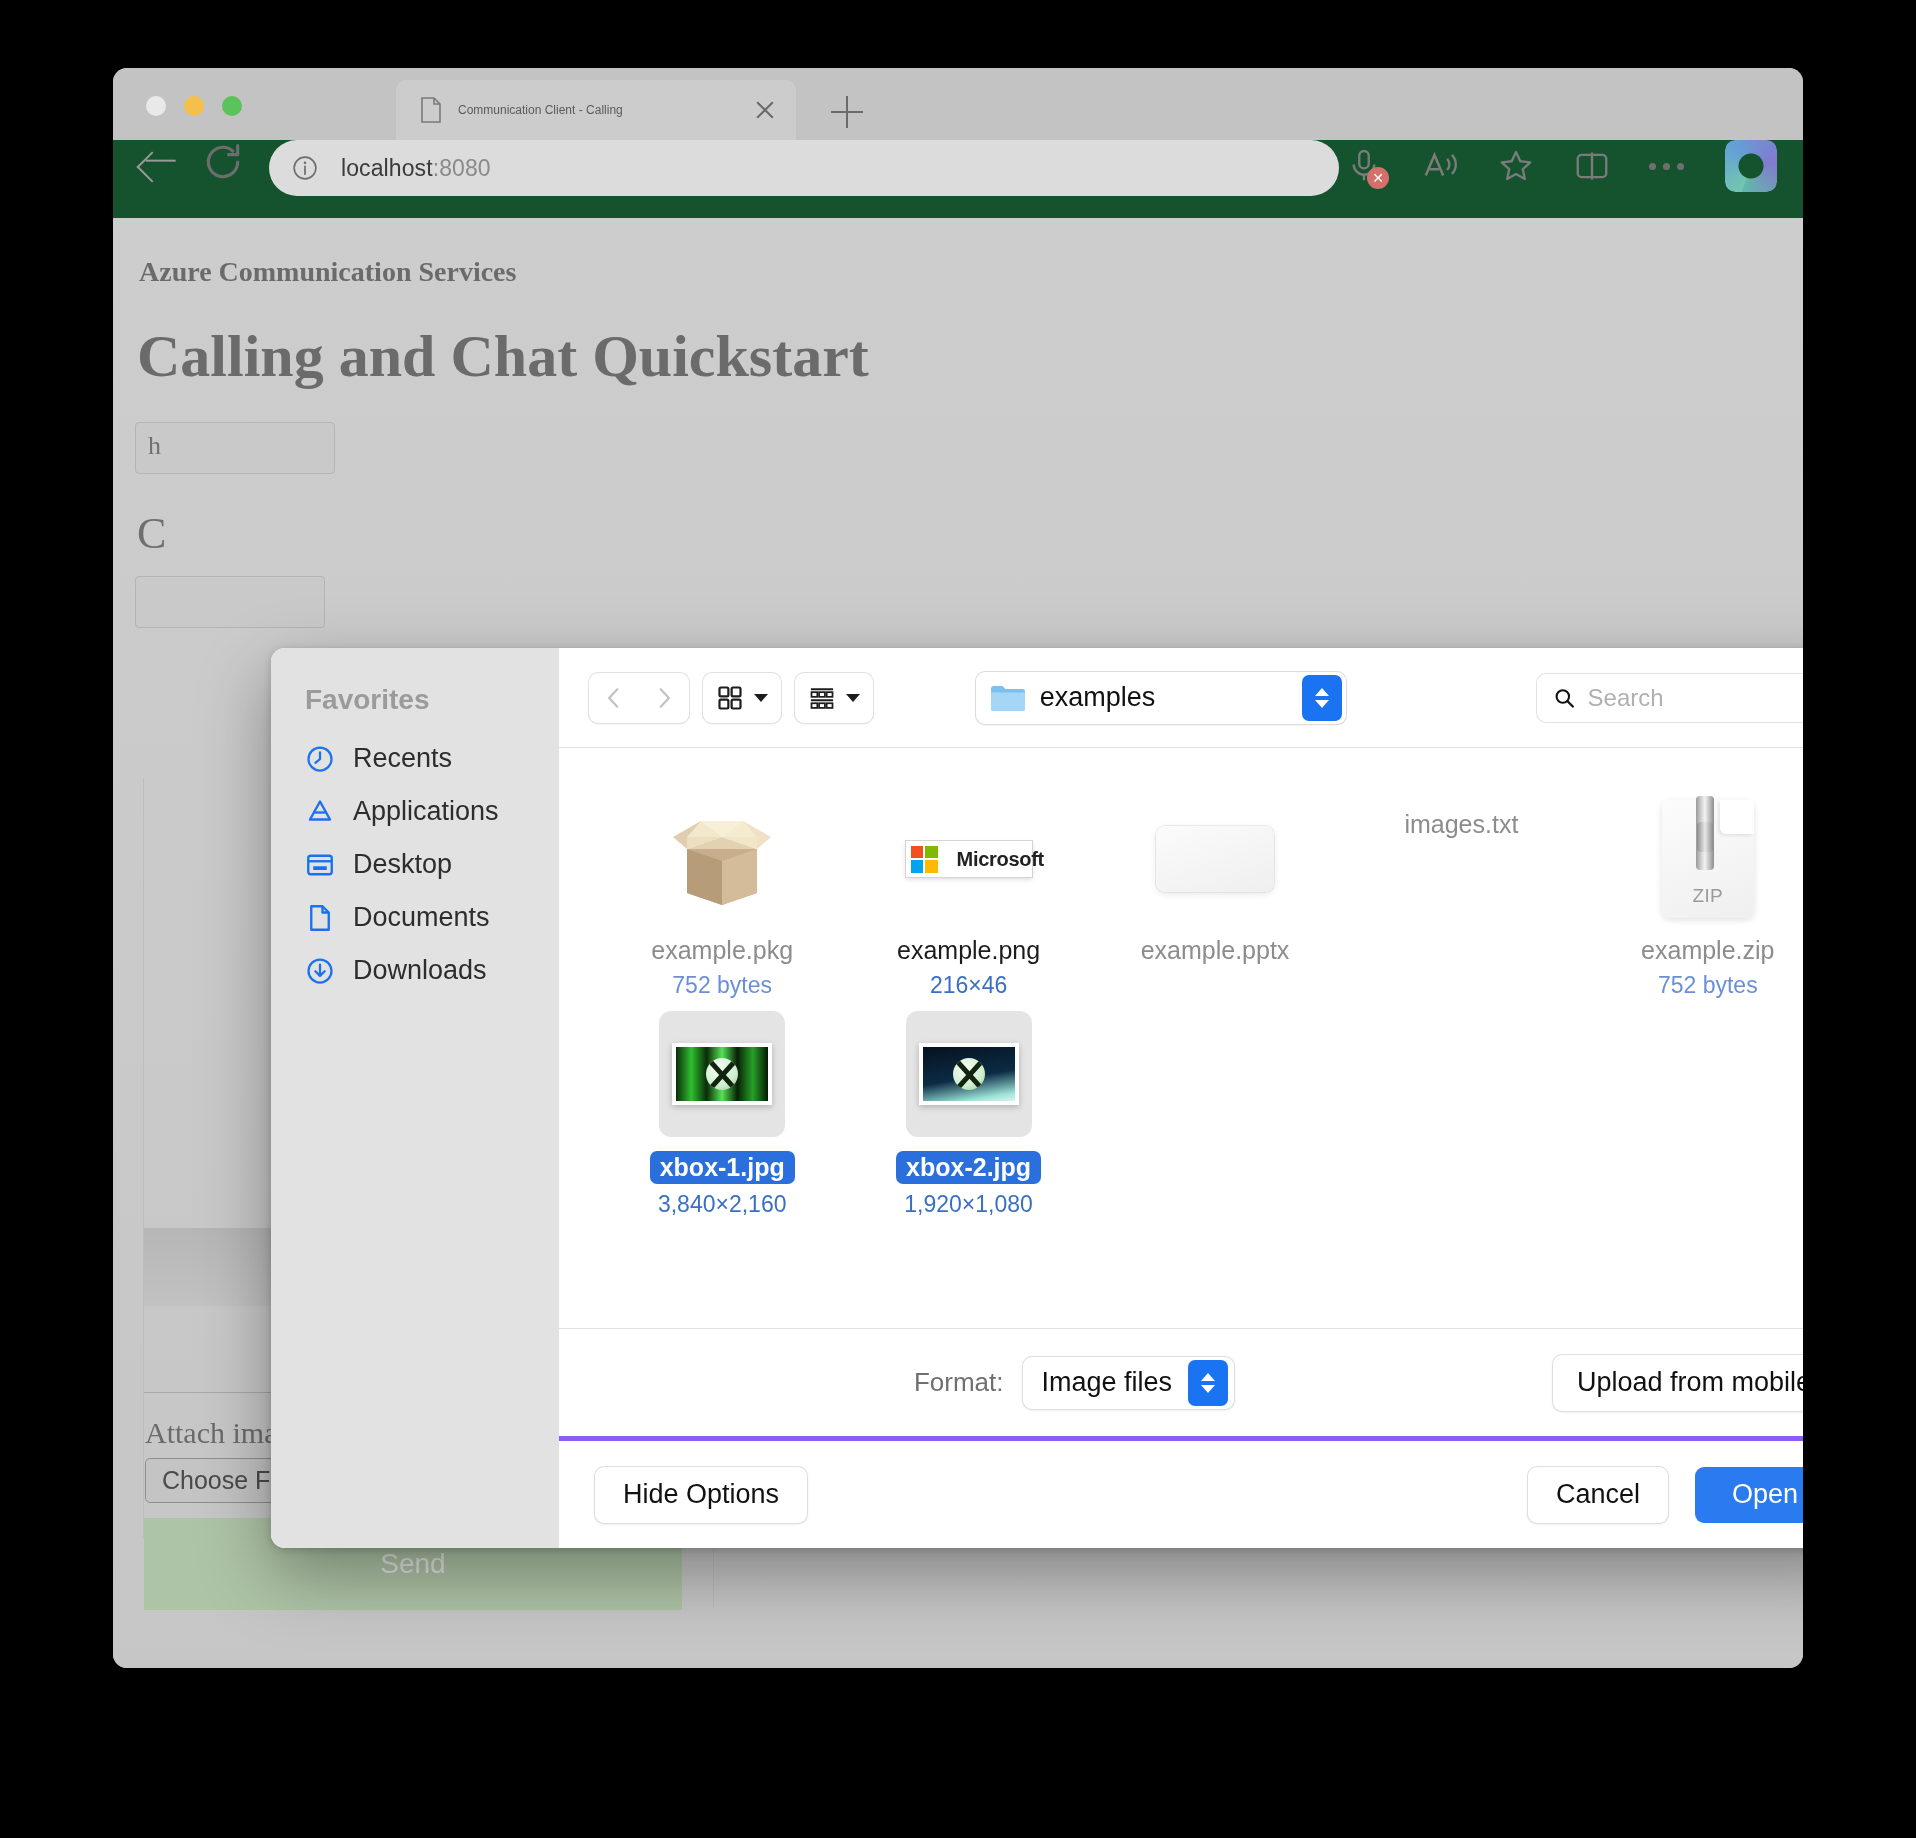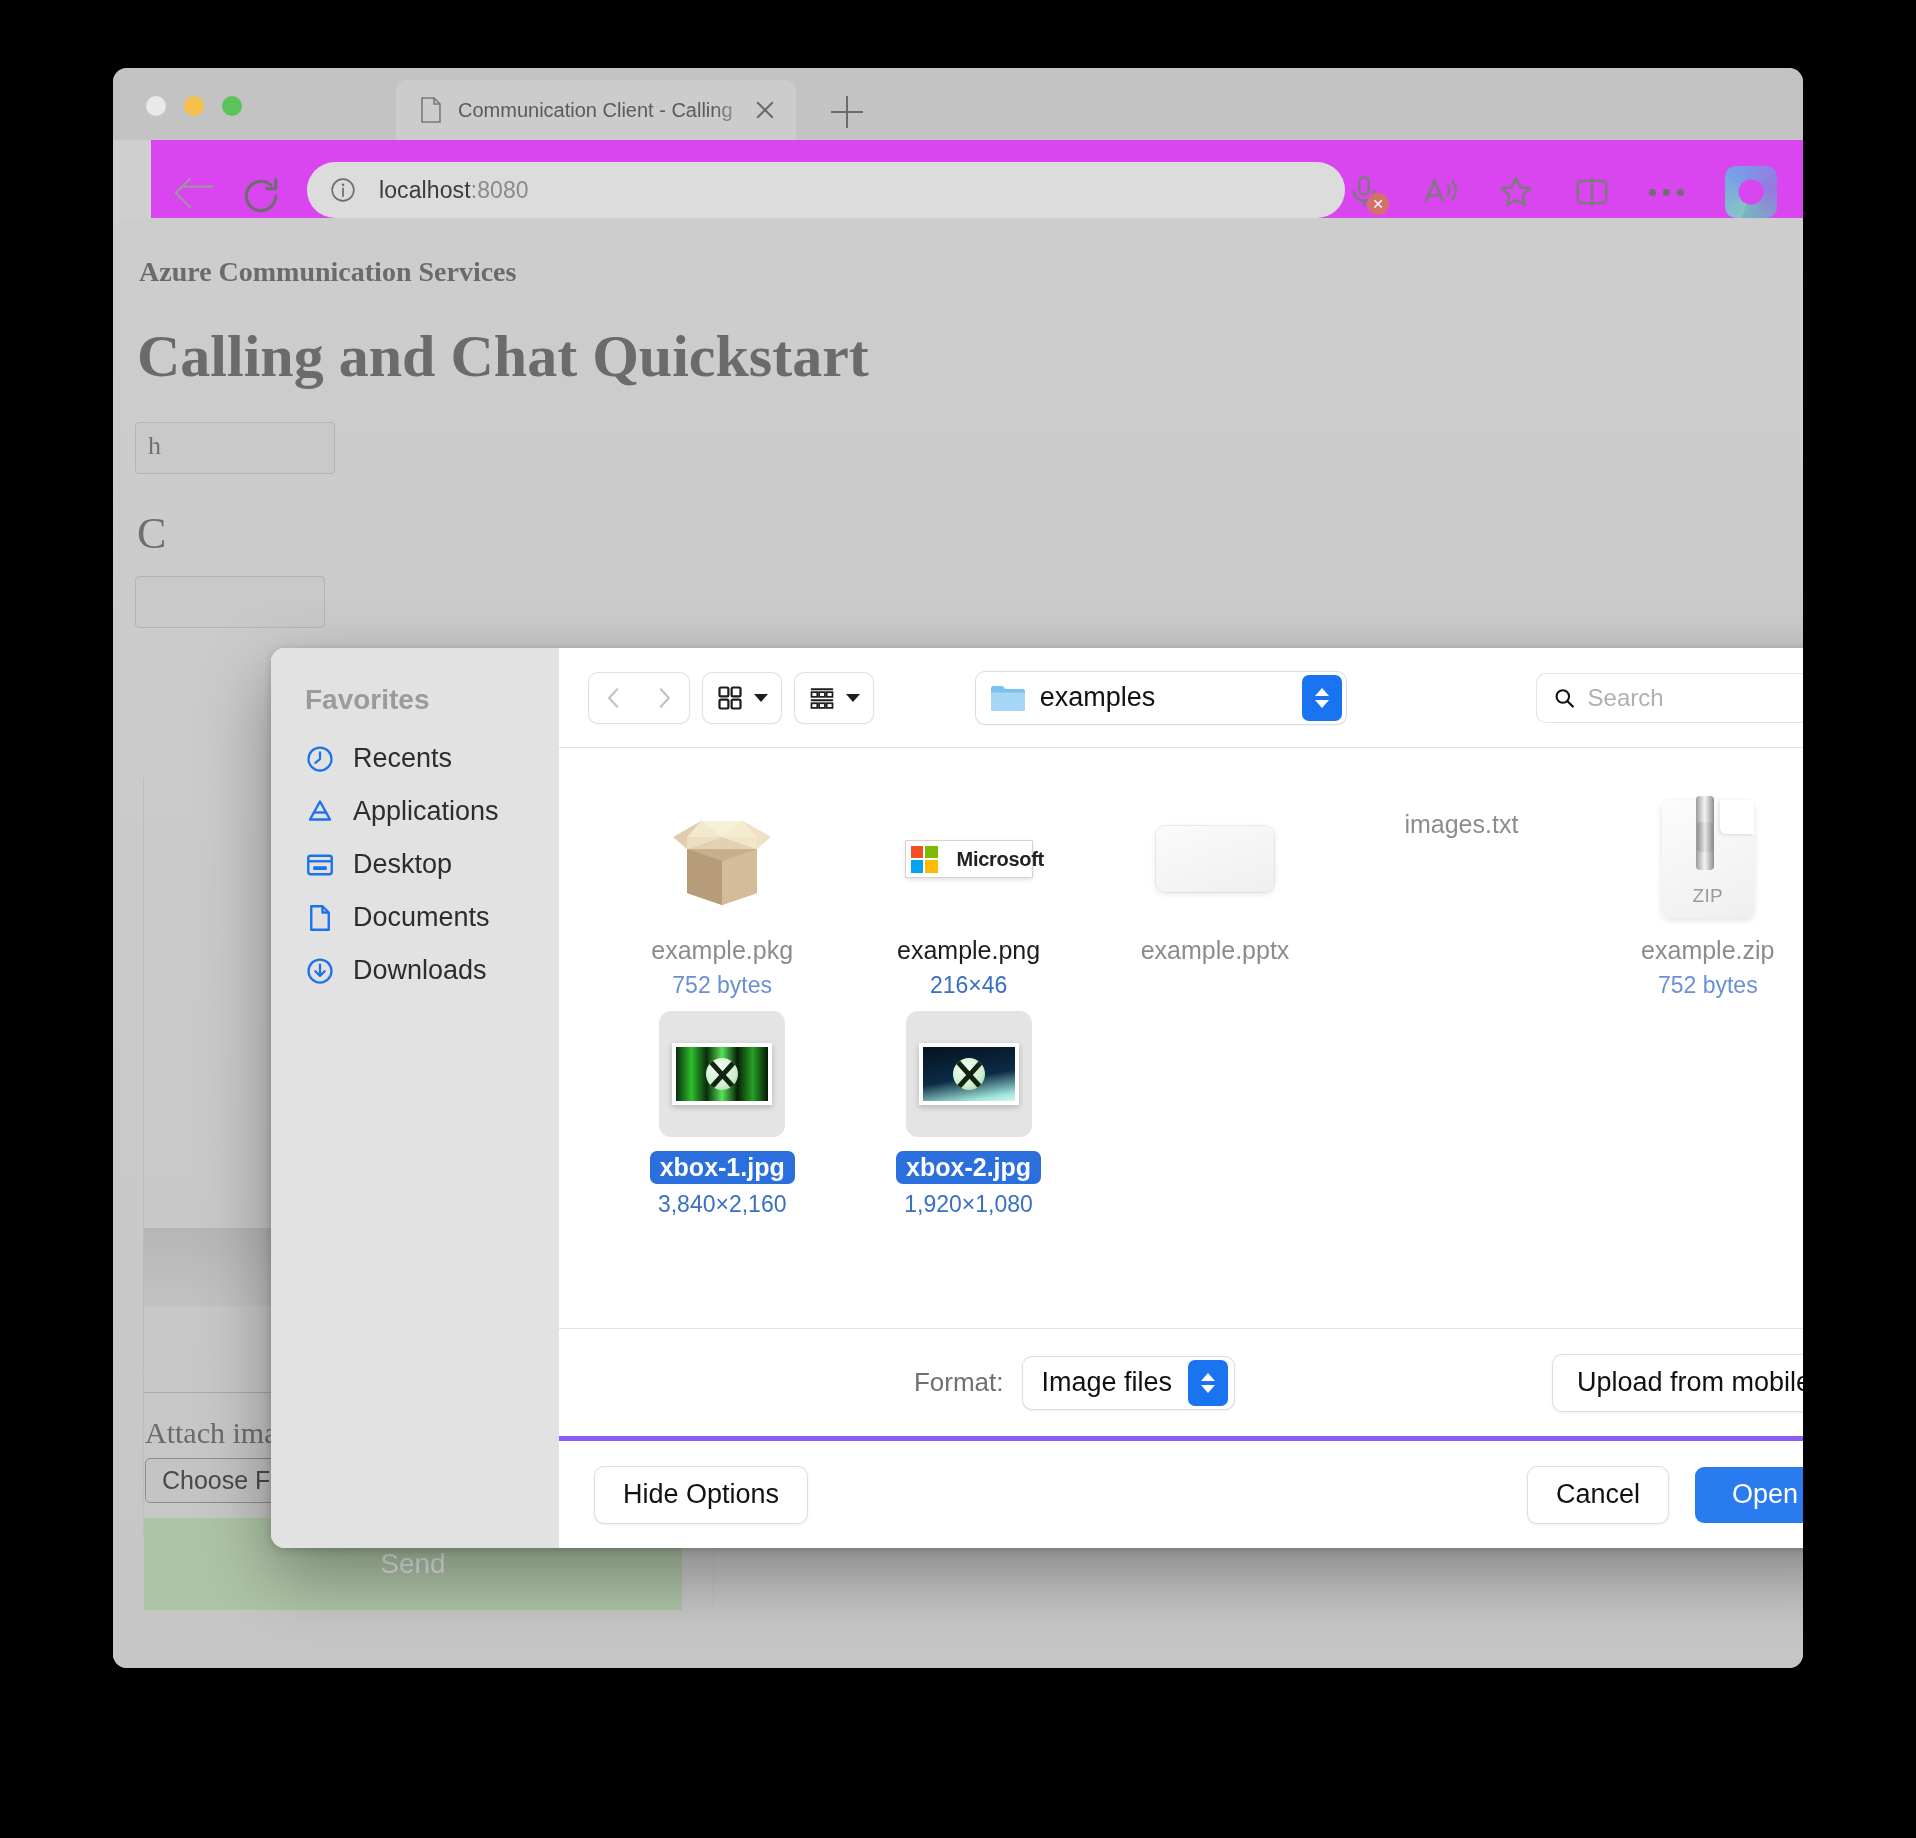--- a/index.html
+++ b/index.html
@@ -40,21 +40,21 @@
     width: 400px; height: 60px;
     background: #cccccc;
     border-top-left-radius: 10px;
     border-top-right-radius: 10px;
     display: flex; align-items: center; padding: 0 12px;
   }
   .tab-favicon { width: 22px; height: 26px; flex: 0 0 auto; margin-left: 12px; }
   .tab-title {
     flex: 1 1 auto;
     margin-left: 16px;
-    font-size: 20px;
+    font-size: 12px;
     color: #5b5b5b;
     white-space: nowrap;
     overflow: hidden;
     -webkit-mask-image: linear-gradient(to right, #000 88%, transparent 100%);
             mask-image: linear-gradient(to right, #000 88%, transparent 100%);
   }
   .tab-close { width: 30px; height: 30px; position: relative; flex: 0 0 auto; margin-right: 4px; }
   .tab-close::before, .tab-close::after {
     content:""; position:absolute; left:4px; top:14px; width:22px; height:2px;
     background:#6a6a6a;
@@ -66,22 +66,22 @@
   .newtab::before, .newtab::after {
     content:""; position:absolute; background:#6a6a6a;
   }
   .newtab::before { left:0; top:15px; width:32px; height:2px; }
   .newtab::after  { left:15px; top:0; width:2px; height:32px; }
 
   
   .toolbar {
     position: relative;
     height: 78px;
-    background: #d946ef;
-    display: flex; align-items: flex-end; margin-left: 38px;
+    background: #14532d;
+    display: flex; align-items: flex-start;
   }
   .nav-btn { width: 52px; height: 52px; margin-left: 14px; position: relative; }
   .arrow-back {
     position:absolute; left:14px; top:16px;
     width: 22px; height: 22px;
     border-left: 2px solid #9a9a9a; border-bottom: 2px solid #9a9a9a;
     transform: rotate(45deg);
   }
   .arrow-back::after {
     content:""; position:absolute; left:0px; top:10px; width:30px; height:2px;

